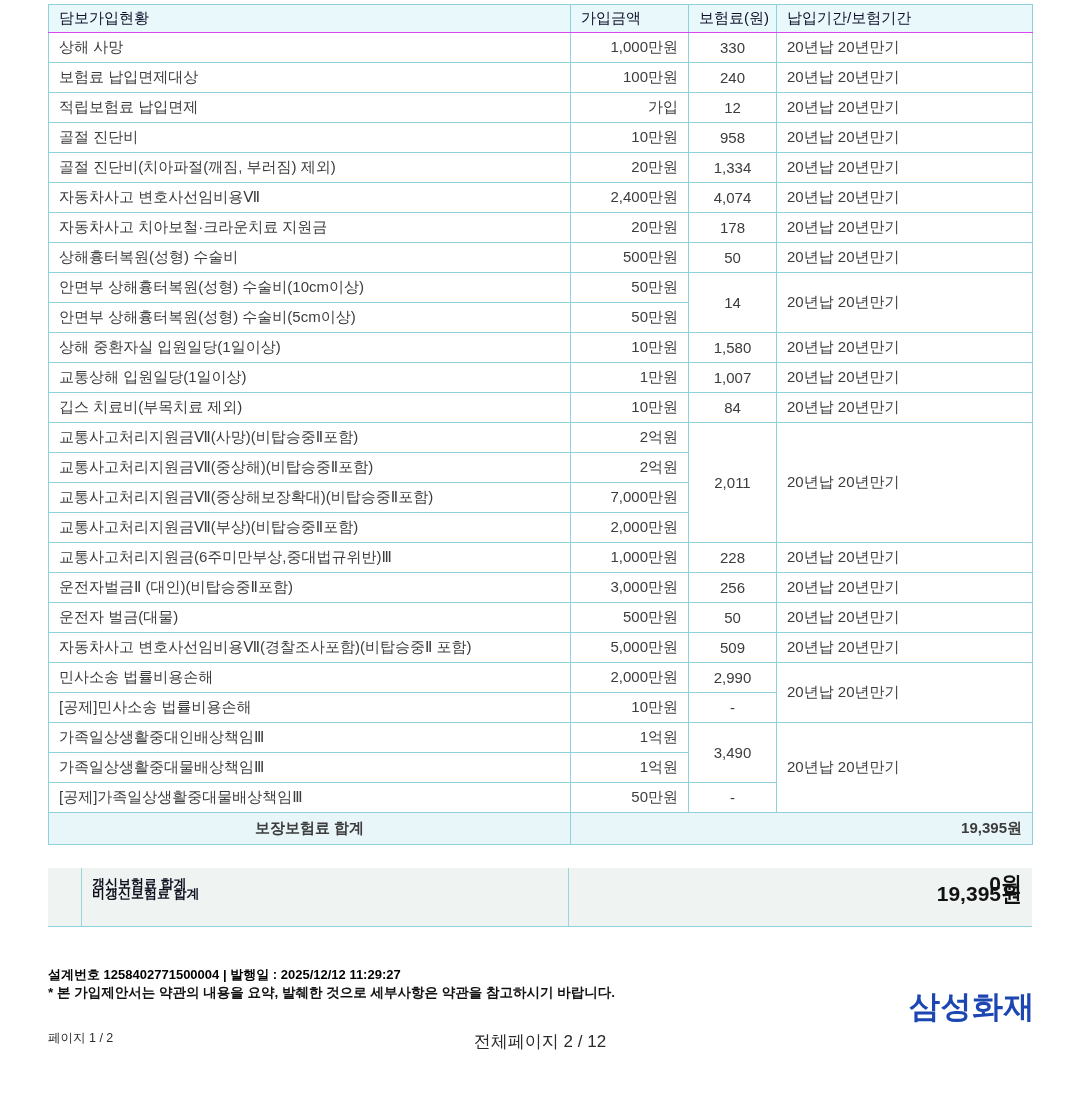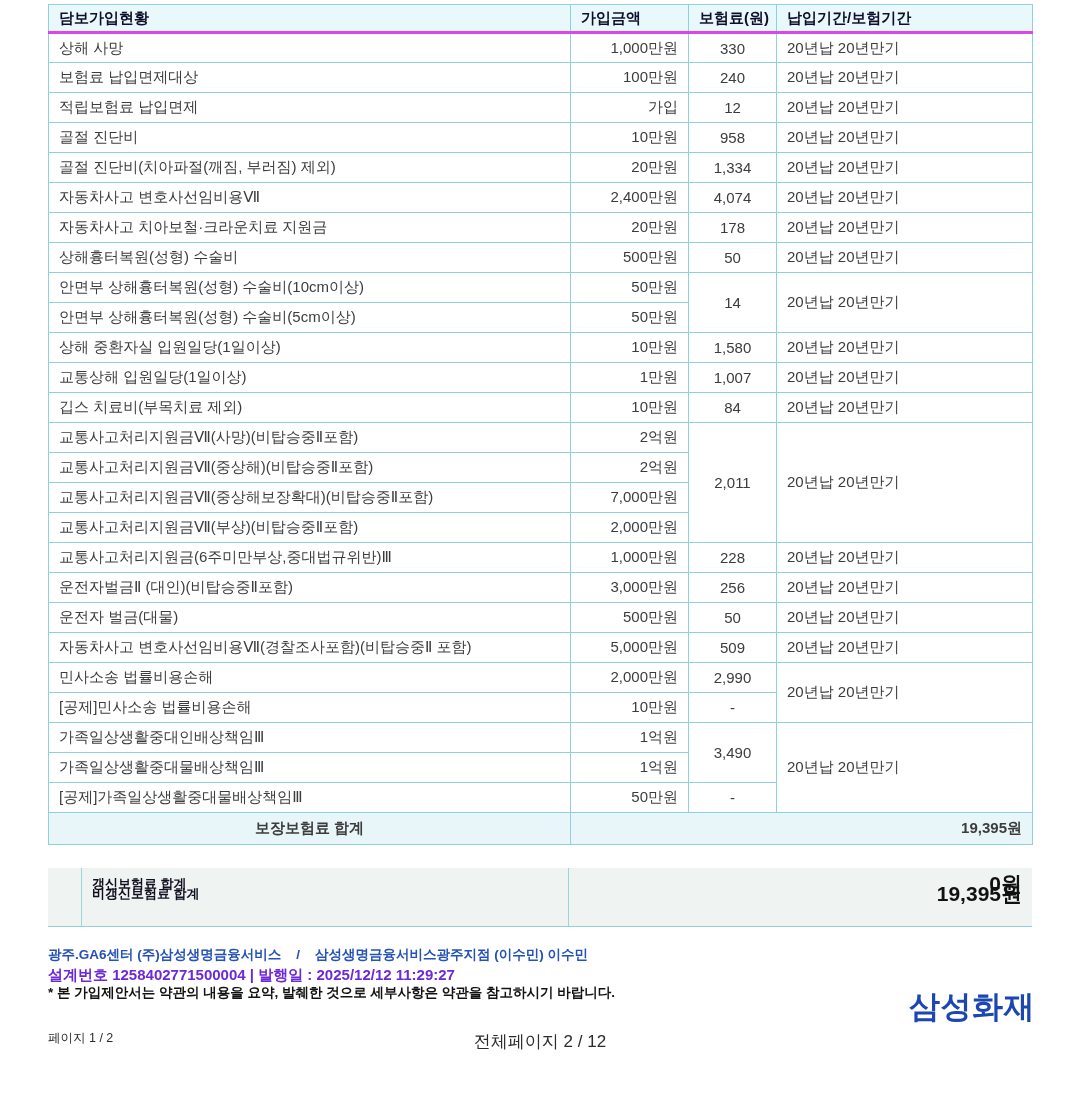--- a/index.html
+++ b/index.html
@@ -15,22 +15,22 @@
   table.cov {
     position:absolute; left:48px; top:4px; width:984px;
     border-collapse:collapse; table-layout:fixed;
   }
   table.cov th, table.cov td {
     border:1px solid #8ed1dd;
     font-size:15px; padding:0 10px; box-sizing:border-box;
     white-space:nowrap; overflow:hidden;
   }
   table.cov th {
-    background:#e9f8fb; color:#0e0e2a; font-weight:bold;
-    text-align:left; height:28px; border-bottom:3px solid #d946ef;
+    background:#e9f8fb; color:#0e0e2a; font-weight:normal;
+    text-align:left; height:28px; border-bottom:1px solid #d946ef;
   }
   table.cov td { height:30px; color:#3c3c3c; background:#ffffff; }
   td.c-label  { text-align:left;  padding-left:12px; }
   td.c-amount { text-align:right; }
   td.c-premium{ text-align:center; }
   td.c-period { text-align:left;  }
 
   
   tfoot td {
     background:#e9f6f9 !important; height:32px !important;
@@ -55,21 +55,21 @@
   .sub-row .lbl { font-weight:bold; color:#101020; font-size:13px; padding-left:10px; }
   .sub-row .val { font-weight:bold; color:#111111; font-size:21px; padding-right:10px; }
 
   
   .agency-line {
     position:absolute; left:48px; top:946px;
     color:#2452b6; font-weight:bold; font-size:13.5px; white-space:pre;
   }
   .design-line {
     position:absolute; left:48px; top:966px;
-    color:#6d28d9; font-weight:bold; font-size:15px; white-space:pre;
+    color:#000000; font-weight:bold; font-size:13px; white-space:pre;
   }
   .note-line {
     position:absolute; left:48px; top:984px;
     color:#111111; font-weight:bold; font-size:13.5px; white-space:pre;
   }
   .page-left {
     position:absolute; left:48px; top:1030px;
     color:#2b2b2b; font-size:12.5px;
   }
   .page-center {
@@ -261,21 +261,20 @@
     <div class="sub-row r1">
       <span class="lbl">갱신보험료 합계</span>
       <span class="val">0원</span>
     </div>
     <div class="sub-row r2">
       <span class="lbl">비갱신보험료 합계</span>
       <span class="val">19,395원</span>
     </div>
   </div>
 
-  <div class="agency-line">광주.GA6센터 (주)삼성생명금융서비스    /    삼성생명금융서비스광주지점 (이수민) 이수민</div>
   <div class="design-line">설계번호 1258402771500004 | 발행일 : 2025/12/12 11:29:27</div>
   <div class="note-line">* 본 가입제안서는 약관의 내용을 요약, 발췌한 것으로 세부사항은 약관을 참고하시기 바랍니다.</div>
 
   <div class="page-left">페이지 1 / 2</div>
   <div class="page-center">전체페이지 2 / 12</div>
   <div class="brand-logo">삼성화재</div>
 
 </div>
 
 </body></html>

